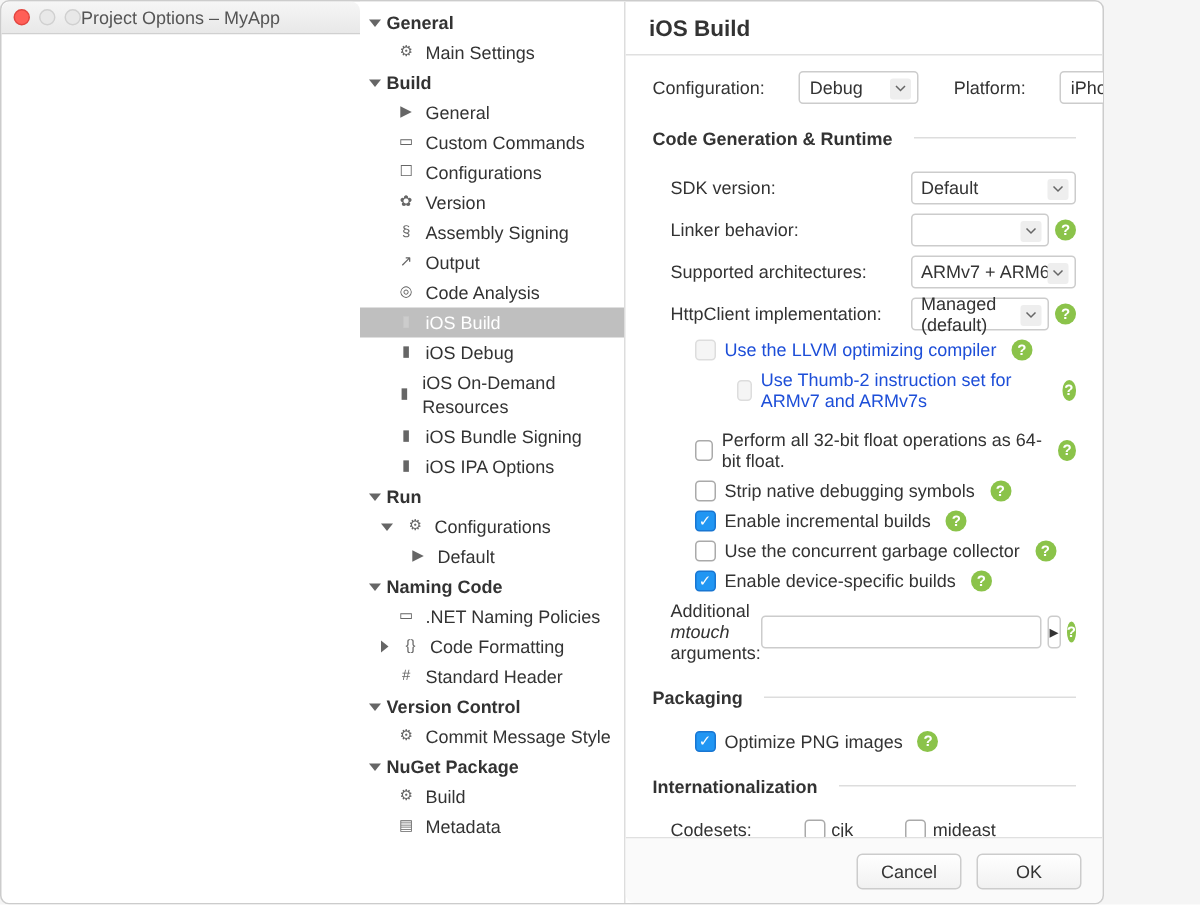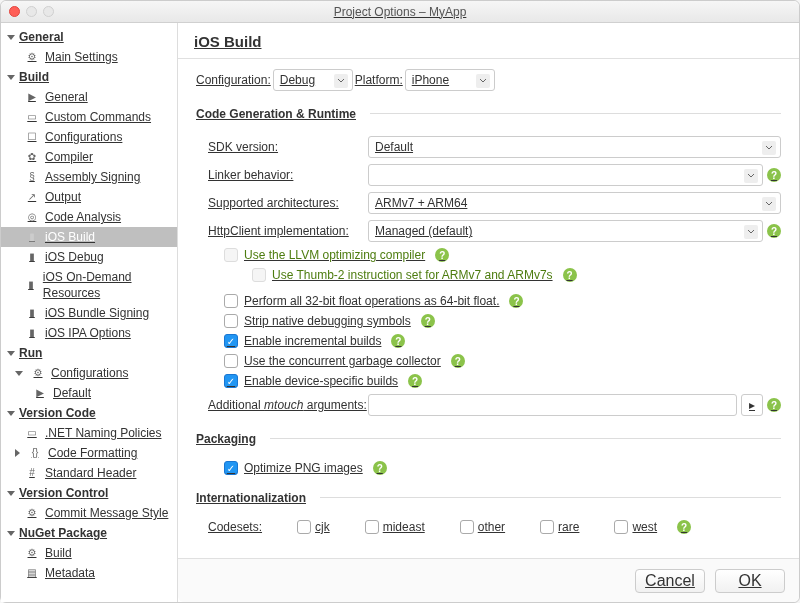--- a/index.html
+++ b/index.html
@@ -1,17 +1,17 @@
 <!DOCTYPE html>
 <html><head>
 <meta charset="utf-8">
 <style>
 * { box-sizing: border-box; margin: 0; padding: 0; }
 body { font-family: -apple-system, "Helvetica Neue", Arial, sans-serif; font-size: 12px; color: #333; background: #f5f5f5; width: 800px; height: 603px; overflow: hidden; }
-.window { width: 800px; height: 603px; background: #fff; border: 1px solid #ccc; border-radius: 6px; display: flex; flex-direction: column; position: relative; text-decoration: underline; }
+.window { width: 736px; height: 603px; background: #fff; border: 1px solid #ccc; border-radius: 6px; display: flex; flex-direction: row; position: relative; }
 .titlebar { height: 22px; background: linear-gradient(#f6f6f6,#e8e8e8); border-bottom: 1px solid #d0d0d0; display: flex; align-items: center; padding: 0 8px; border-radius: 6px 6px 0 0; }
 .traffic { display: flex; gap: 6px; }
 .tl { width: 11px; height: 11px; border-radius: 50%; }
 .tl.red { background: #ff5f57; border:1px solid #e24640;}
 .tl.yellow { background: #e8e8e8; border:1px solid #d0d0d0;}
 .tl.green { background: #e8e8e8; border:1px solid #d0d0d0;}
 .titlebar .title { flex:1; text-align:center; font-size:12px; color:#555; }
 .body { flex:1; display:flex; overflow:hidden; }
 .sidebar { width: 177px; background:#fff; border-right:1px solid #ddd; overflow-y:auto; padding-top:4px; }
 .tree-group { font-weight:bold; padding:3px 8px 3px 6px; display:flex; align-items:center; gap:4px; cursor:default;}
@@ -19,41 +19,41 @@
 .tree-item.selected { background:#bfbfbf; color:#fff;}
 .tree-item.selected .ico { filter: brightness(2);}
 .subtree .tree-item { padding-left: 32px; }
 .tri { width:0;height:0;border-left:4px solid transparent;border-right:4px solid transparent;border-top:5px solid #666; display:inline-block;}
 .tri.right { border-top:4px solid transparent;border-bottom:4px solid transparent;border-left:5px solid #666;border-right:none;}
 .ico { width:14px; height:14px; display:inline-flex; align-items:center; justify-content:center; font-size:10px; color:#666; }
 .content { flex:1; display:flex; flex-direction:column; overflow:hidden;}
 .content-header { padding:10px 16px 8px; border-bottom:1px solid #e0e0e0; }
 .content-title { font-size:15px; font-weight:bold; }
 .content-body { flex:1; padding:10px 18px 4px; overflow-y:auto; }
-.row { display:flex; align-items:center; gap:2px; margin-bottom:6px; }
+.row { display:flex; align-items:center; gap:23px; margin-bottom:6px; }
 .section-title { font-weight:bold; margin:10px 0 8px; border-bottom:1px solid transparent;}
 .section-hr { flex:1; border-bottom:1px solid #ddd; margin-left:6px; height:1px;}
 .section-row { display:flex; align-items:center; gap:8px; margin-bottom:6px;}
 .form-row { display:flex; align-items:center; margin-bottom:6px; padding-left:12px;}
 .form-label { width:160px; }
 .select { flex:1; height:22px; background:#fff; border:1px solid #ccc; border-radius:3px; display:flex; align-items:center; padding:0 6px; position:relative; font-size:12px;}
 .select .chev { position:absolute; right:4px; top:4px; width:14px; height:14px; background:#eee; border-radius:2px; display:flex; align-items:center; justify-content:center;}
 .select.small { flex:none; width:80px;}
 .help { width:14px; height:14px; border-radius:50%; background:#8bc34a; color:#fff; display:inline-flex; align-items:center; justify-content:center; font-size:10px; font-weight:bold; margin-left:4px;}
 .check-row { display:flex; align-items:center; gap:6px; padding-left:12px; margin-bottom:6px; }
 .check-row.indent { padding-left:28px;}
 .check-row.indent2 { padding-left:56px;}
 .checkbox { width:14px; height:14px; border:1px solid #aaa; border-radius:3px; background:#fff; display:inline-flex; align-items:center; justify-content:center; font-size:10px; color:#fff;}
 .checkbox.checked { background:#2196f3; border-color:#1976d2;}
 .checkbox.disabled { border-color:#ddd; background:#f5f5f5;}
-.check-label.disabled { color:#4d7c0f;}
+.check-label.disabled { color:#1d4ed8;}
 .input { flex:1; height:22px; border:1px solid #ccc; border-radius:3px; background:#fff; padding:0 4px;}
 .small-btn { width:22px; height:22px; border:1px solid #ccc; border-radius:3px; background:#fff; display:inline-flex; align-items:center; justify-content:center; margin-left:4px;}
 .footer { height:44px; border-top:1px solid #e0e0e0; display:flex; align-items:center; justify-content:flex-end; padding:0 14px; gap:10px; background:#fafafa; border-radius:0 0 6px 6px;}
-.btn { min-width:70px; height:24px; border:1px solid #ccc; border-radius:4px; background:linear-gradient(#fff,#f1f1f1); display:inline-flex; align-items:center; justify-content:center; font-size:16px; cursor:default;}
+.btn { min-width:70px; height:24px; border:1px solid #ccc; border-radius:4px; background:linear-gradient(#fff,#f1f1f1); display:inline-flex; align-items:center; justify-content:center; font-size:12px; cursor:default;}
 .codesets { display:flex; align-items:center; gap:16px; padding-left:12px; flex-wrap:wrap;}
 .codeset-item { display:flex; align-items:center; gap:4px;margin-left:19px;}
 svg { display:block;}
 .chev svg { width:8px; height:8px;}
 em { font-style: italic; }
 </style>
 </head>
 <body>
 
 <div class="window">
@@ -92,21 +92,21 @@
       <div class="tree-item">
           <span class="ico">▭</span>
           <span>Custom Commands</span>
         </div>
       <div class="tree-item">
           <span class="ico">☐</span>
           <span>Configurations</span>
         </div>
       <div class="tree-item">
           <span class="ico">✿</span>
-          <span>Compiler</span>
+          <span>Version</span>
         </div>
       <div class="tree-item">
           <span class="ico">§</span>
           <span>Assembly Signing</span>
         </div>
       <div class="tree-item">
           <span class="ico">↗</span>
           <span>Output</span>
         </div>
       <div class="tree-item">
@@ -145,21 +145,21 @@
         </div>
       <div class="subtree">
           <div class="tree-item">
             <span class="ico">▶</span>
             <span>Default</span>
           </div>
         </div>
 
       <div class="tree-group">
           <span class="tri"></span>
-          <span>Version Code</span>
+          <span>Naming Code</span>
         </div>
       <div class="tree-item">
           <span class="ico">▭</span>
           <span>.NET Naming Policies</span>
         </div>
       <div class="tree-item" style="padding-left:14px;">
           <span class="tri right" style="margin-right:2px;"></span>
           <span class="ico">{}</span>
           <span>Code Formatting</span>
         </div>

